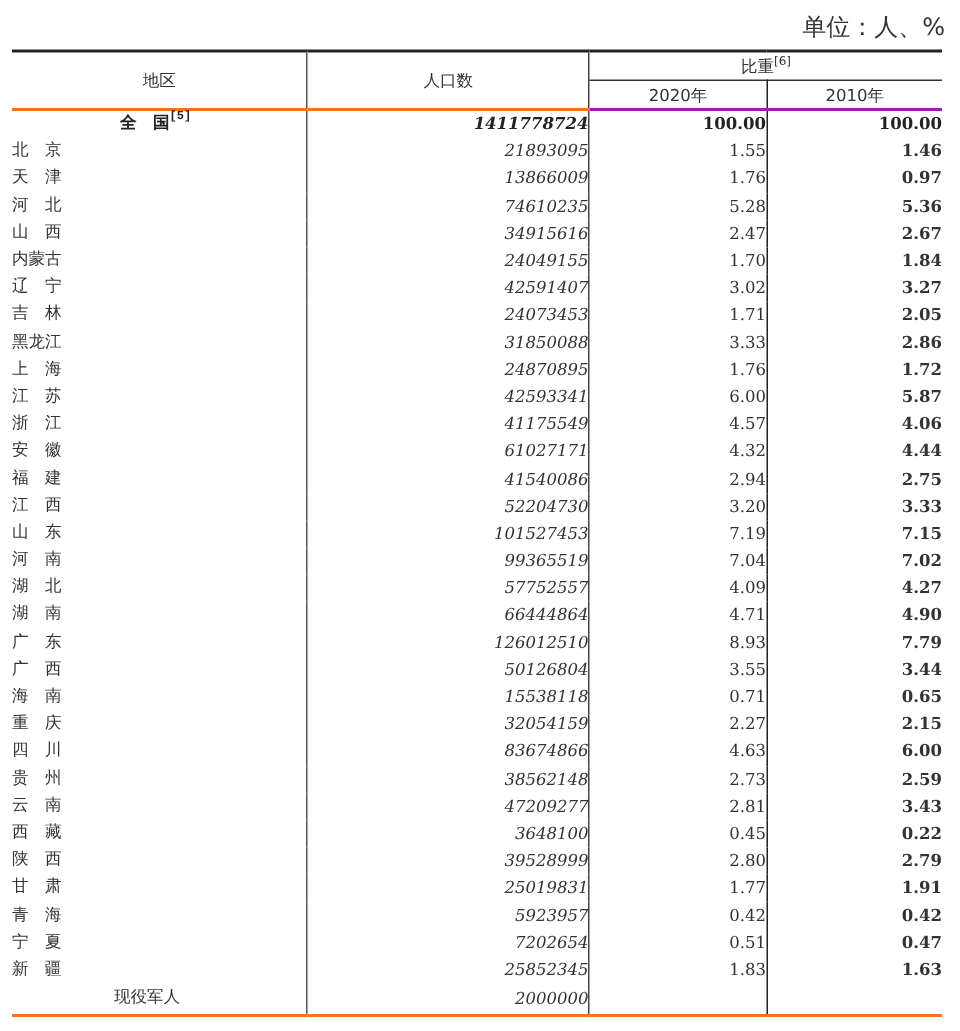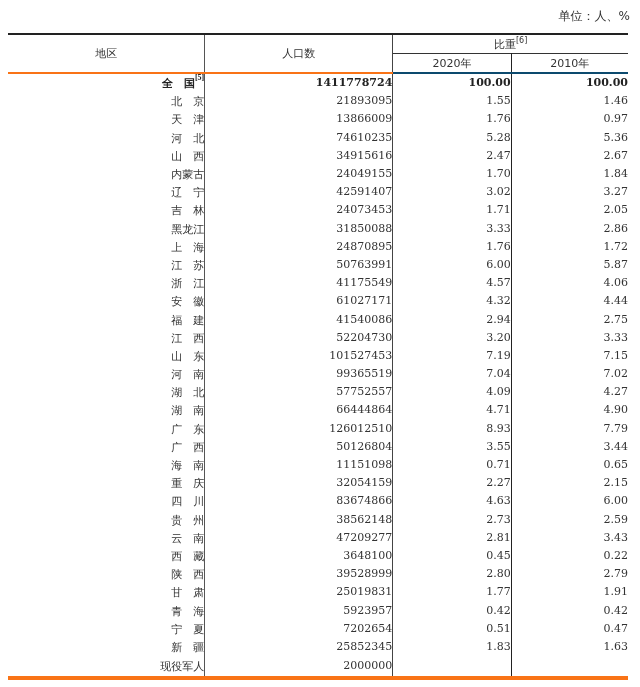--- a/index.html
+++ b/index.html
@@ -3,63 +3,63 @@
 <meta charset="utf-8">
 <style>
   html, body { margin: 0; padding: 0; background: #ffffff; }
   body {
     width: 640px; height: 687px; position: relative; overflow: hidden;
     font-family: "DejaVu Serif", "Liberation Serif", serif;
     color: #333;
   }
   .unit {
     position: absolute; right: 10px; top: 8px;
-    font-size: 12px; color: #333;
+    font-size: 16px; color: #333;
     font-family: "DejaVu Sans", sans-serif;
   }
   table.pop {
     position: absolute; left: 8px; top: 33px;
     width: 620px;
     border-collapse: collapse;
     font-size: 11px;
   }
   table.pop thead tr.h1 th { height: 18px; }
   table.pop thead tr.h2 th { height: 18px; }
   table.pop th {
     font-weight: normal;
     font-family: "DejaVu Sans", sans-serif;
     font-size: 11px;
     color: #333;
     text-align: center;
     padding: 0;
   }
   table.pop thead tr.h1 th { border-top: 2px solid #222; }
-  table.pop thead tr.h2 th { border-top: 1px solid #333; border-bottom: 2px solid #0c4a6e; }
+  table.pop thead tr.h2 th { border-top: 1px solid #333; border-bottom: 2px solid #a21caf; }
   th.c-region, th.c-pop { border-bottom: 2px solid #f97316; }
   .c-region { width: 197px; border-right: 1.5px solid #555; }
   .c-pop { width: 188px; border-right: 1.5px solid #444; }
   .c-2020 { width: 118px; border-right: 1px solid #222; }
   .c-2010 { width: 117px; }
   table.pop td {
     height: 18.2px; padding: 0; line-height: 18px;
     font-size: 11px; color: #333;
   }
   td.region {
-    text-align: right; padding-left: 76px;
-    font-family: Liberation Serif, serif;
+    text-align: left; padding-left: 76px;
+    font-family: Liberation Mono, monospace;
     letter-spacing: 0px;
     border-right: 1.5px solid #555;
   }
   td.num { text-align: right; padding-right: 6px; }
-  td.pop-cell { border-right: 1.5px solid #444; }
+  td.pop-cell { border-right: 1.5px solid #444; font-style: italic; }
   td.s2020 { border-right: 1px solid #222; }
-  td.s2010 { padding-right: 2px; }
+  td.s2010 { padding-right: 2px; font-weight: bold; }
   tr.total td { font-weight: bold; color: #222; }
   tr.total td.region { padding-left: 72px; }
-  tr.last td { border-bottom: 4px solid #f97316; height: 20px; }
+  tr.last td { border-bottom: 2px solid #f97316; height: 20px; }
   sup { font-size: 8px; font-weight: normal; vertical-align: top; line-height: 8px; }
   tr.total sup { font-weight: bold; }
   .reg-name { white-space: pre; }
 </style>
 </head>
 <body>
 
 <div class="unit">单位：人、%</div>
 
 <table class="pop">
@@ -130,21 +130,21 @@
         <td class="num s2010">2.86</td>
       </tr>
       <tr>
         <td class="region"><span class="reg-name">上　海</span></td>
         <td class="num pop-cell">24870895</td>
         <td class="num s2020">1.76</td>
         <td class="num s2010">1.72</td>
       </tr>
       <tr>
         <td class="region"><span class="reg-name">江　苏</span></td>
-        <td class="num pop-cell">50763991</td>
+        <td class="num pop-cell">42593341</td>
         <td class="num s2020">6.00</td>
         <td class="num s2010">5.87</td>
       </tr>
       <tr>
         <td class="region"><span class="reg-name">浙　江</span></td>
         <td class="num pop-cell">41175549</td>
         <td class="num s2020">4.57</td>
         <td class="num s2010">4.06</td>
       </tr>
       <tr>
@@ -196,21 +196,21 @@
         <td class="num s2010">7.79</td>
       </tr>
       <tr>
         <td class="region"><span class="reg-name">广　西</span></td>
         <td class="num pop-cell">50126804</td>
         <td class="num s2020">3.55</td>
         <td class="num s2010">3.44</td>
       </tr>
       <tr>
         <td class="region"><span class="reg-name">海　南</span></td>
-        <td class="num pop-cell">11151098</td>
+        <td class="num pop-cell">15538118</td>
         <td class="num s2020">0.71</td>
         <td class="num s2010">0.65</td>
       </tr>
       <tr>
         <td class="region"><span class="reg-name">重　庆</span></td>
         <td class="num pop-cell">32054159</td>
         <td class="num s2020">2.27</td>
         <td class="num s2010">2.15</td>
       </tr>
       <tr>

